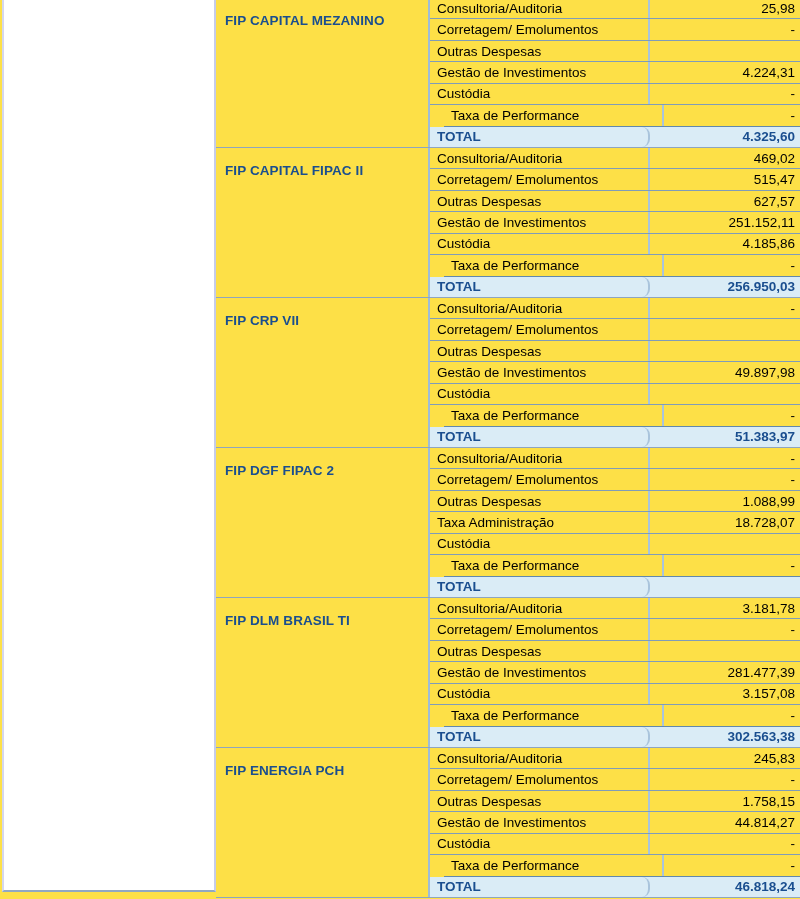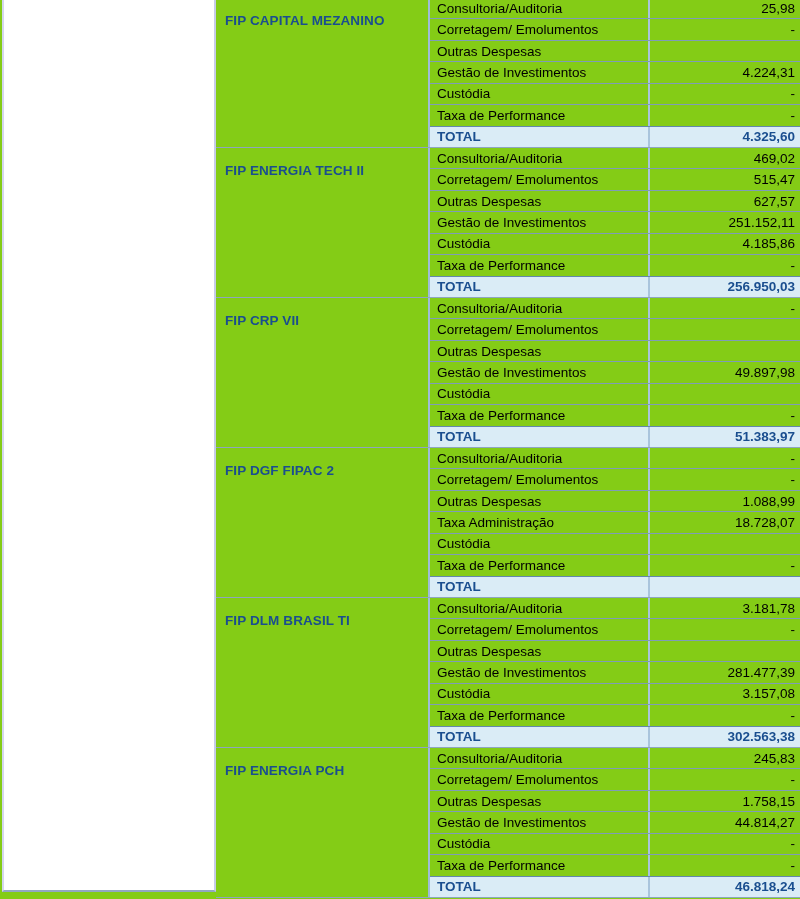--- a/index.html
+++ b/index.html
@@ -1,17 +1,17 @@
 <!DOCTYPE html>
 <html><head>
 <meta charset="utf-8">
 <style>
   html,body{margin:0;padding:0;background:#ffffff;}
   .canvas{
-    position:relative;width:800px;height:899px;overflow:hidden;background:#84cc16;
+    position:relative;width:800px;height:899px;overflow:hidden;background:#fde047;
     font-family:"Liberation Sans", sans-serif;
   }
   .left-col{
     position:absolute;left:2px;top:0;width:214px;height:892px;box-sizing:border-box;
     background:#ffffff;
     border-left:2px solid #d4d7ee;
     border-right:2px solid #c6cce8;
     border-bottom:2px solid #91a8c2;
   }
   .main{
@@ -26,33 +26,33 @@
     border-right:2px solid #9fbcd8;
     padding:15px 6px 0 9px;
     font-size:13.5px;font-weight:bold;color:#1a4e8f;line-height:1.15;
     letter-spacing:0.1px;
   }
   .rows{flex:1;display:flex;flex-direction:column;min-width:0;}
   .row{
     flex:1;display:flex;align-items:stretch;box-sizing:border-box;
     border-bottom:1.5px solid #7f9cb8;
   }
-  .row:nth-child(6){border-bottom-color:#6288ab;}
+  .row:nth-child(6){border-bottom-color:#6288ab;margin-left:14px;}
   .row.total{border-bottom:none;background:#daecf6;}
   .cat{
     width:220px;box-sizing:border-box;flex:0 0 220px;
     border-right:2px solid #a9c4dc;
     display:flex;align-items:center;
     padding-left:7px;font-size:13.5px;color:#000000;white-space:nowrap;overflow:hidden;
   }
   .val{
     flex:1;display:flex;align-items:center;justify-content:flex-end;
     padding-right:5px;font-size:13.5px;color:#000000;white-space:nowrap;
   }
-  .row.total .cat,.row.total .val{font-weight:bold;color:#1a4e8f;}
+  .row.total .cat,.row.total .val{font-weight:bold;color:#1a4e8f;border-radius:8px;}
 </style>
 </head>
 <body>
 
 <div class="canvas">
   <div class="left-col"></div>
   <div class="main" id="blocks">
   <div class="block">
     <div class="fund-cell">FIP CAPITAL MEZANINO</div>
     <div class="rows">
@@ -86,21 +86,21 @@
   </div>
 
   <div class="row total">
     <div class="cat">TOTAL</div>
     <div class="val">4.325,60</div>
   </div>
 </div>
   </div>
 
   <div class="block">
-    <div class="fund-cell">FIP ENERGIA TECH II</div>
+    <div class="fund-cell">FIP CAPITAL FIPAC II</div>
     <div class="rows">
   <div class="row">
     <div class="cat">Consultoria/Auditoria</div>
     <div class="val">469,02</div>
   </div>
 
   <div class="row">
     <div class="cat">Corretagem/ Emolumentos</div>
     <div class="val">515,47</div>
   </div>

